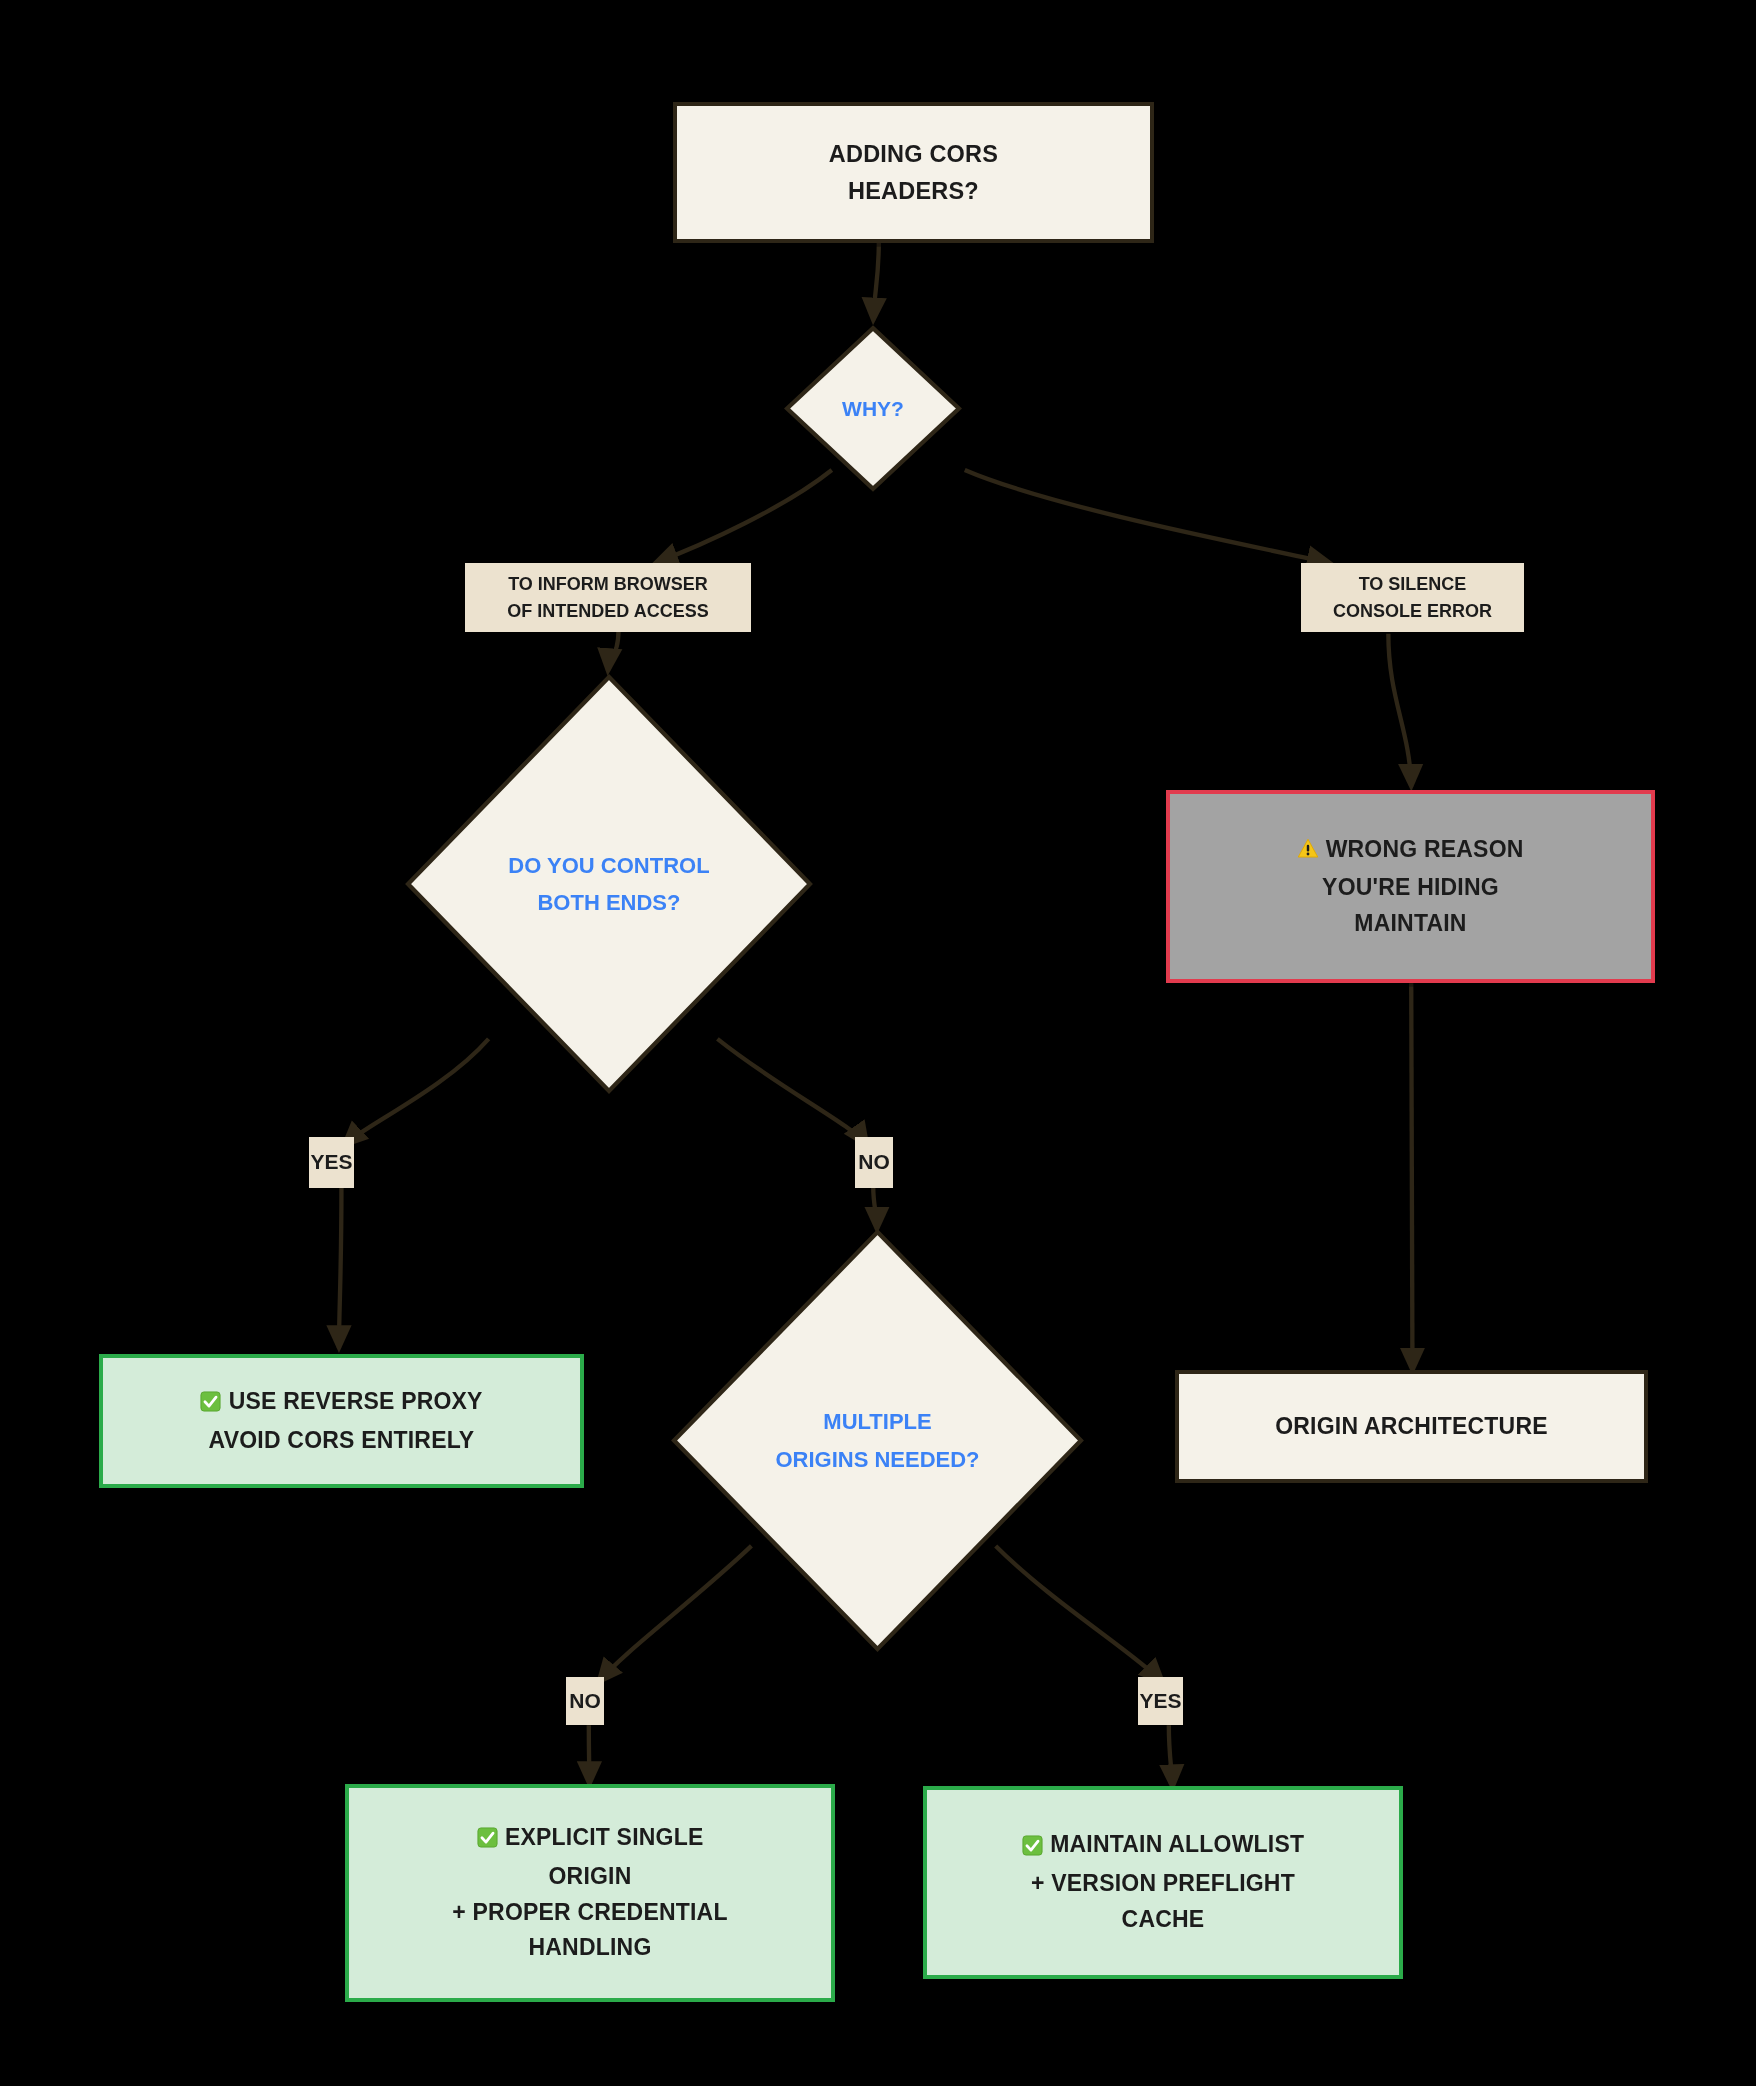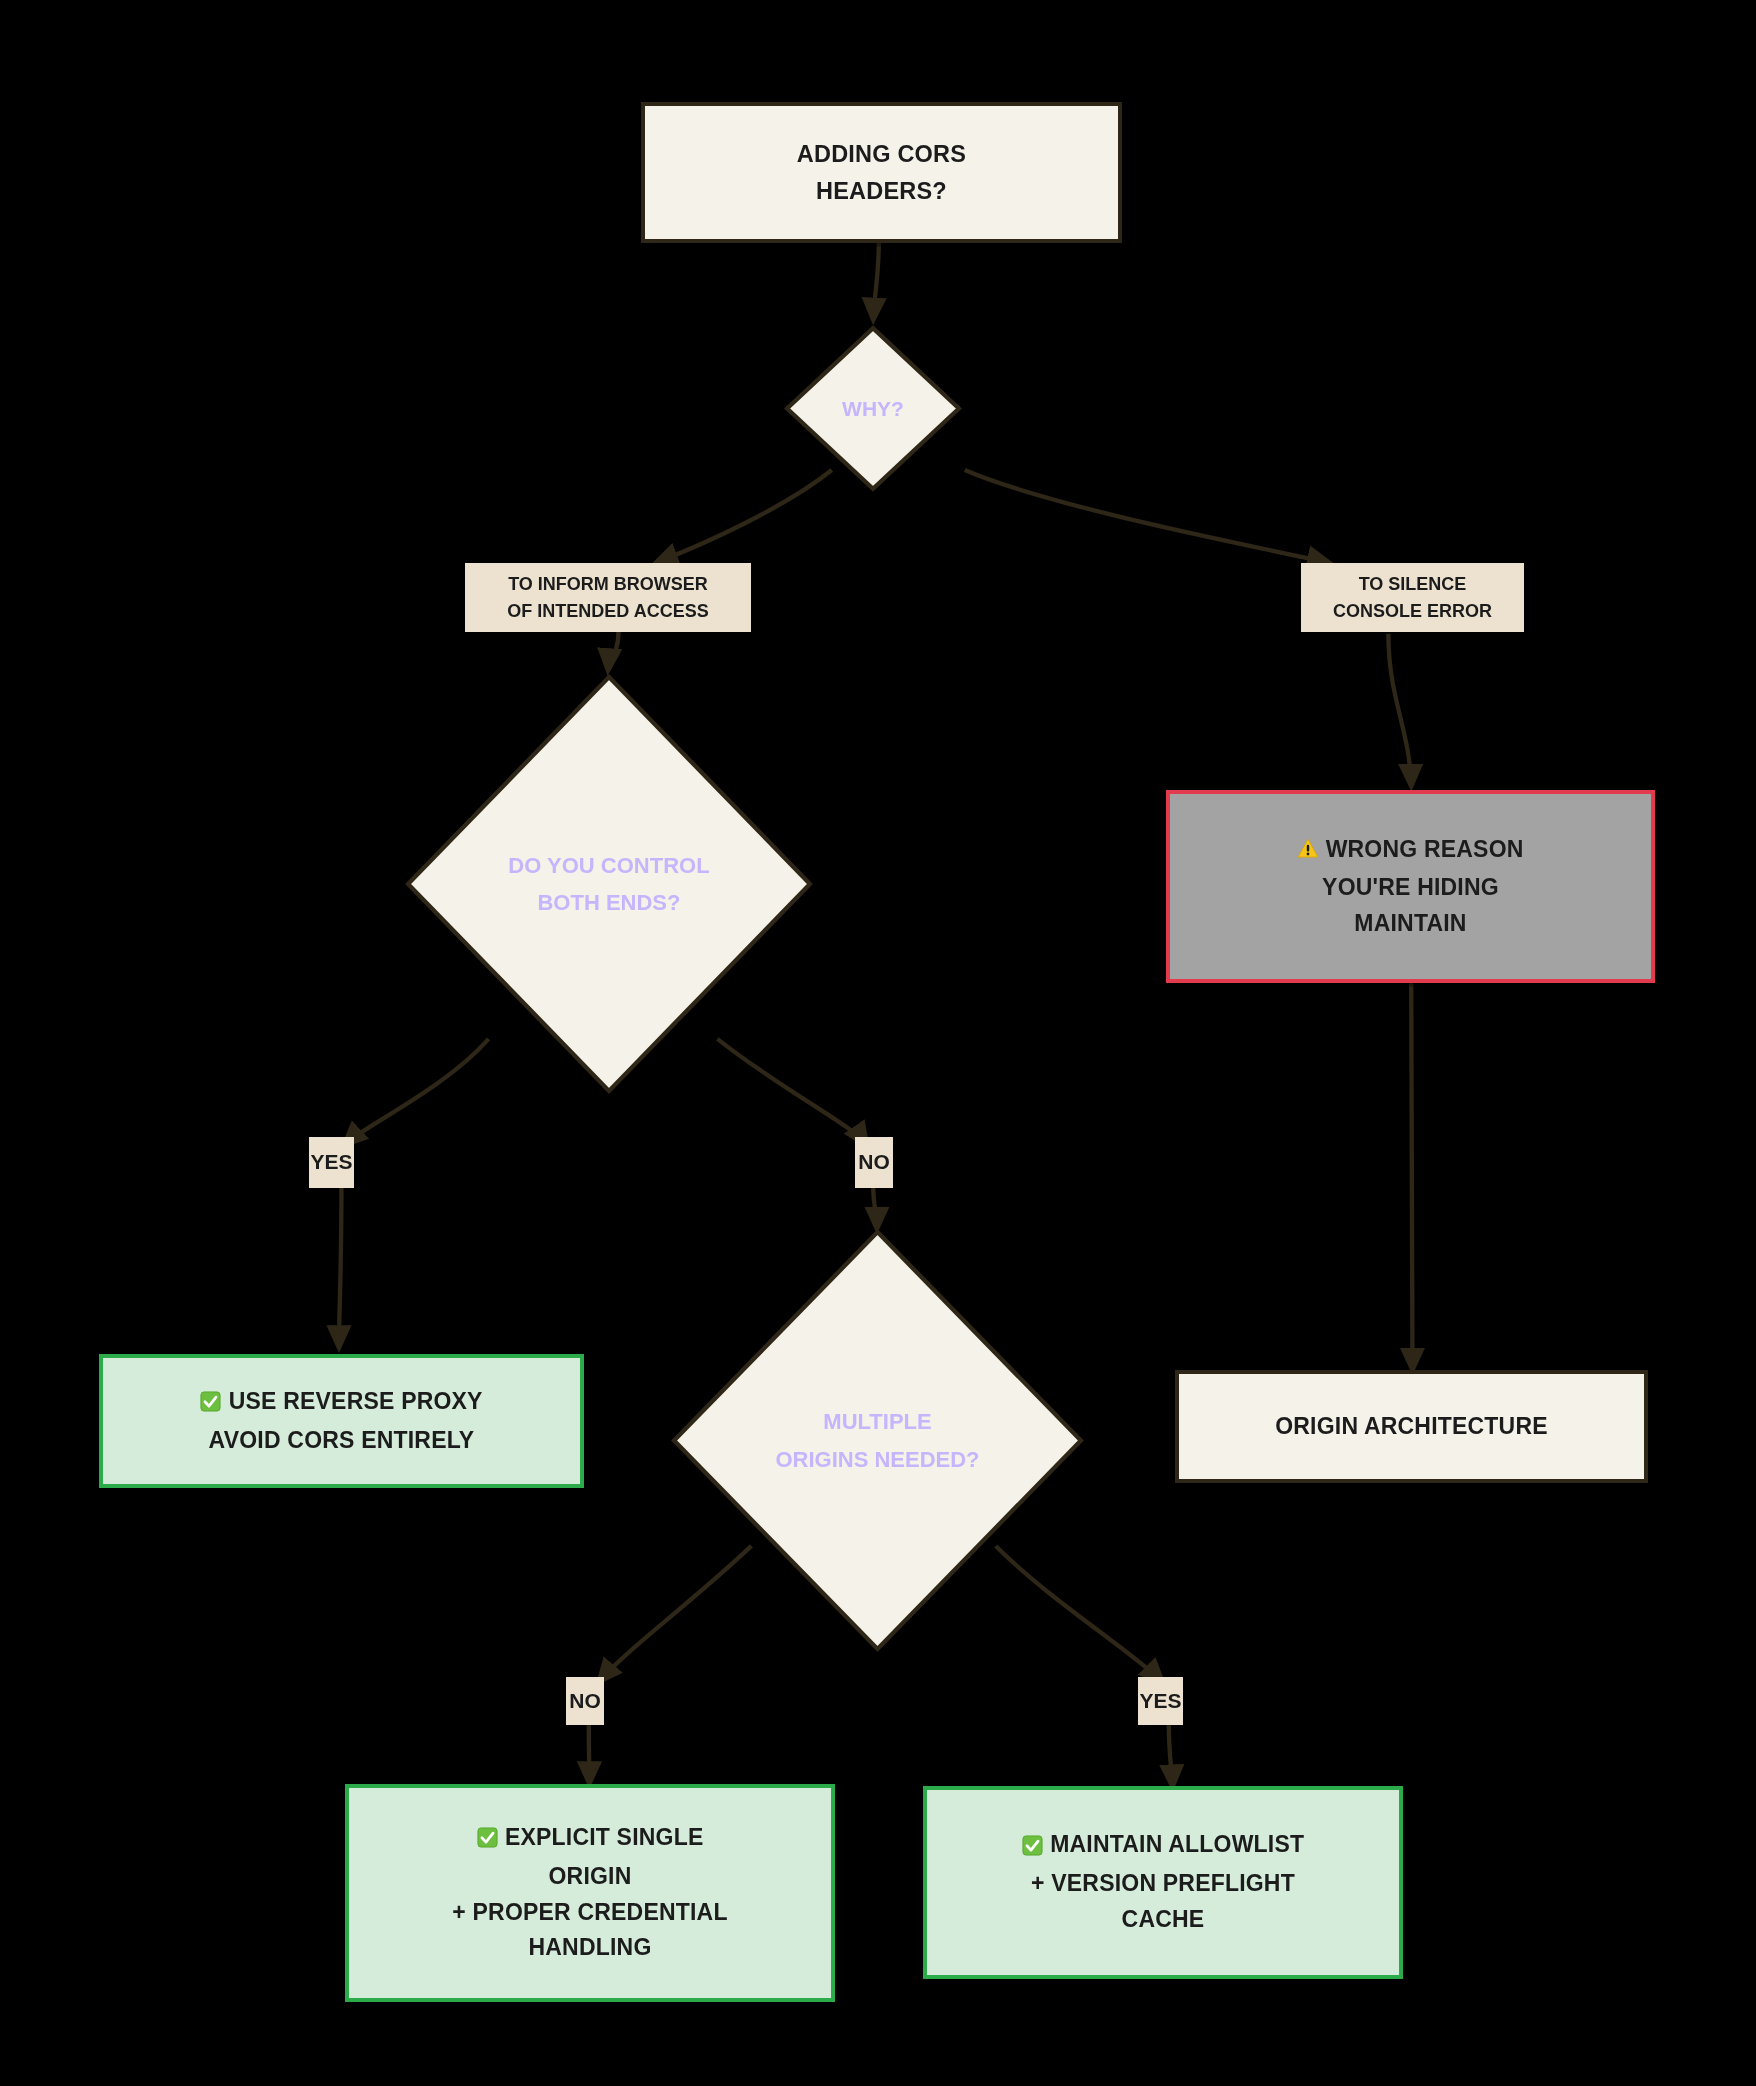--- a/index.html
+++ b/index.html
@@ -51,21 +51,21 @@
   }
   .diamond-shape {
     position: absolute;
     left: 0; top: 0;
     width: 100%; height: 100%;
   }
   .diamond-label {
     position: relative;
     z-index: 2;
     text-align: center;
-    color: #c4b5fd;
+    color: #3b82f6;
     font-weight: bold;
     line-height: 1.7;
   }
 
   
   .edge-label {
     position: absolute;
     background: #ece2cf;
     color: #1c1c1c;
     font-weight: bold;
@@ -136,21 +136,21 @@
       <path d="M 1215 2500 C 1120 2590, 1010 2670, 968 2720" marker-end=""></path>
 
       <path d="M 952 2790 C 952 2840, 953 2860, 953 2885"></path>
 
       <path d="M 1610 2500 C 1700 2590, 1830 2670, 1880 2720" marker-end=""></path>
 
       <path d="M 1890 2790 C 1890 2840, 1895 2860, 1896 2890"></path>
     </g>
   </svg>
 
-  <div class="node rect" style="left:641px; top:102px; width:481px; height:141px; font-size:23.5px;">
+  <div class="node rect" style="left:673px; top:102px; width:481px; height:141px; font-size:23.5px;">
     <span class="line">ADDING CORS</span>
     <span class="line">HEADERS?</span>
   </div>
 
   <div class="diamond-wrap" style="left:784px; top:325px; width:178px; height:167px;">
     <svg class="diamond-shape" viewBox="0 0 288 270" preserveAspectRatio="none">
       <polygon points="144,5 283,135 144,265 5,135" fill="#f5f2e9" stroke="#2e2617" stroke-width="7"></polygon>
     </svg>
     <div class="diamond-label" style="font-size:21px;">
       <span class="line">WHY?</span>

